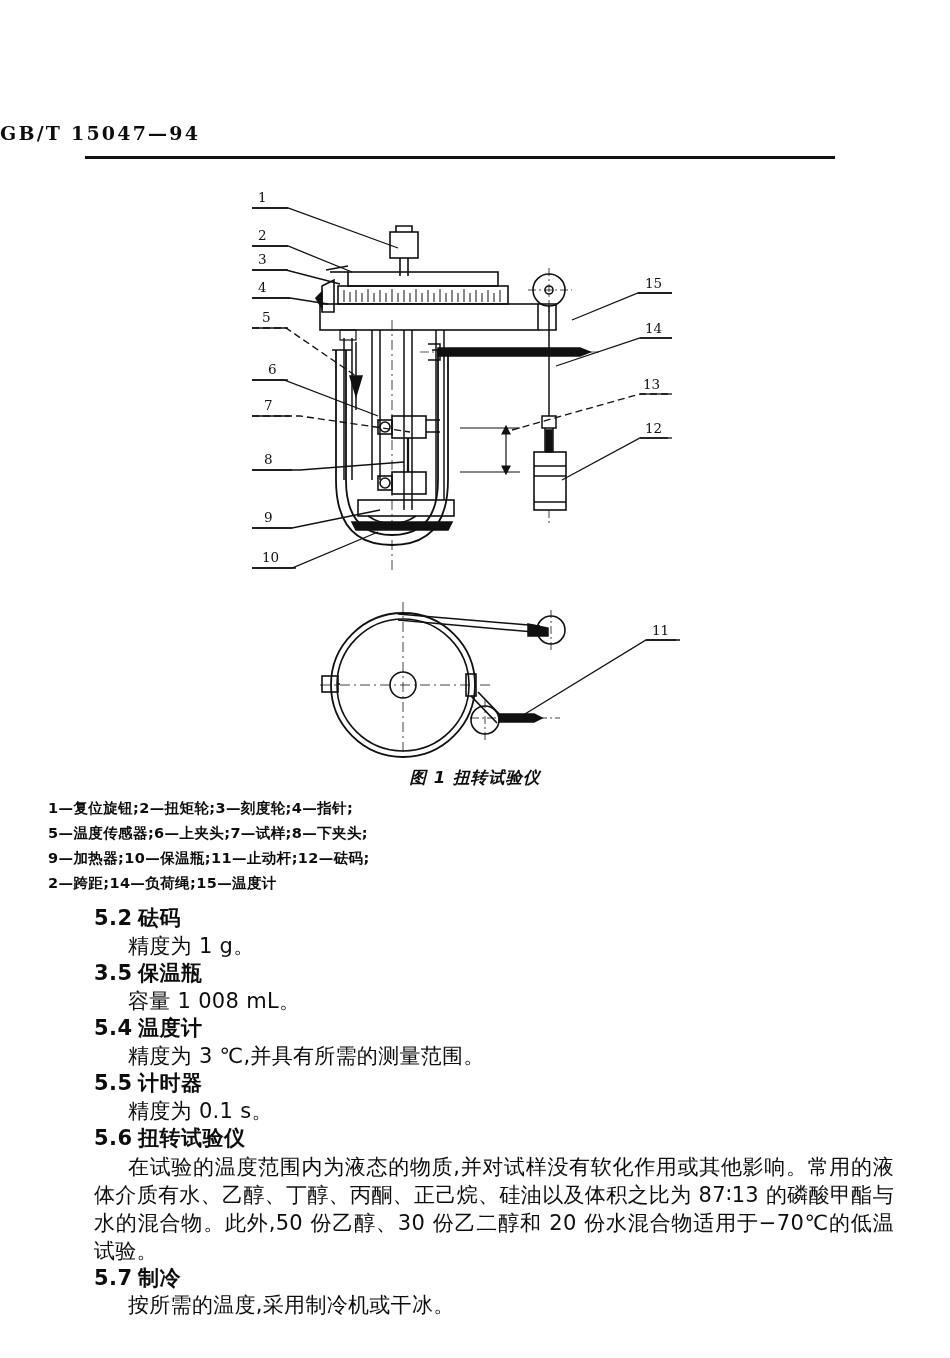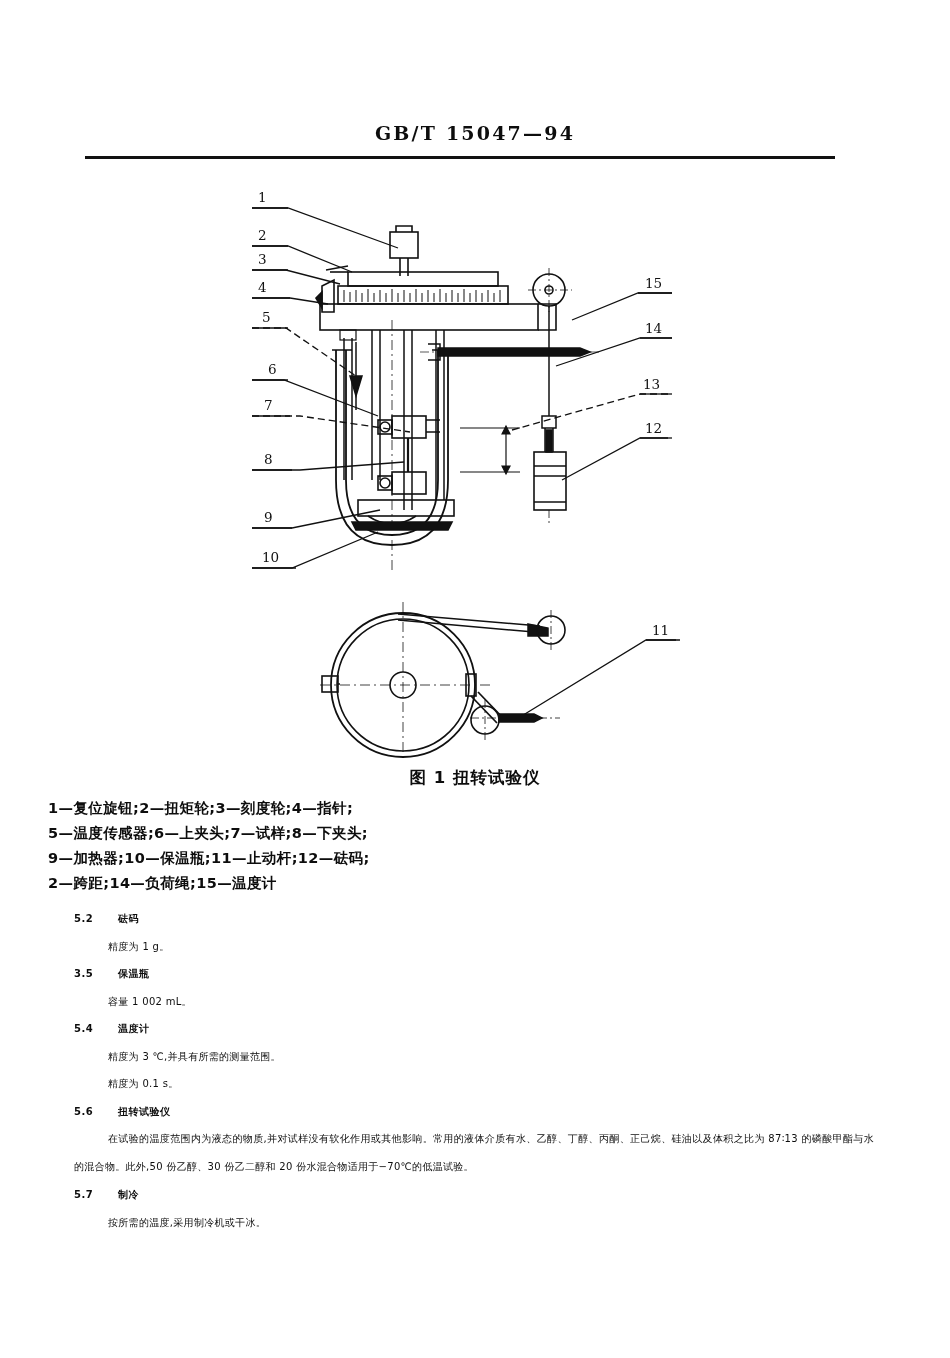--- a/index.html
+++ b/index.html
@@ -9,21 +9,21 @@
     font-family:"DejaVu Sans","Liberation Sans",sans-serif;
     color:#0d0d0d;
     position:relative;
     overflow:hidden;
   }
   .page { position:relative; width:950px; height:1358px; }
 
   
   .header-std {
     position:absolute; left:0; top:122px; width:950px;
-    text-align:center;
+    text-align:left;
     font-family:"DejaVu Serif","Liberation Serif",serif;
     font-weight:bold;
     font-size:19px;
     letter-spacing:2.2px;
   }
   .header-rule {
     position:absolute; left:85px; top:156px; width:750px; height:3px;
     background:#111;
   }
 
@@ -31,36 +31,37 @@
   .figure-area { position:absolute; left:0; top:180px; width:950px; height:580px; }
   .figure-area svg { display:block; }
 
   
   .fig-caption {
     position:absolute; left:0; top:767px; width:950px;
     text-align:center;
     font-weight:bold;
     font-size:16.5px;
     letter-spacing:1px;
+    font-style:italic;
   }
   .legend-lines {
     position:absolute; left:0; top:796px; width:950px;
     text-align:left;
     font-weight:bold;
     font-size:14.5px;
     line-height:25px;
     letter-spacing:0.4px;
     margin-left:48px;
   }
   .legend-lines div { white-space:nowrap; }
 
   
   .body-text {
-    position:absolute; left:74px; top:905px; width:800px;
-    font-size:10px;
+    position:absolute; left:94px; top:905px; width:800px;
+    font-size:21px;
     line-height:27.5px;
   }
   .sec-head {
     font-weight:bold;
     letter-spacing:0.5px;
     white-space:nowrap;
   }
   .sec-head .num { display:inline-block; min-width:44px; }
   .sec-body {
     text-indent:34px;
@@ -338,27 +339,30 @@
   <div class="body-text">
 
     <div class="sec-head">
       <span class="num">5.2</span><span>砝码</span>
     </div>
     <div class="sec-body">精度为 1 g。</div>
 
     <div class="sec-head">
       <span class="num">3.5</span><span>保温瓶</span>
     </div>
-    <div class="sec-body">容量 1 002 mL。</div>
+    <div class="sec-body">容量 1 008 mL。</div>
 
     <div class="sec-head">
       <span class="num">5.4</span><span>温度计</span>
     </div>
     <div class="sec-body">精度为 3 ℃,并具有所需的测量范围。</div>
 
+    <div class="sec-head">
+      <span class="num">5.5</span><span>计时器</span>
+    </div>
     <div class="sec-body">精度为 0.1 s。</div>
 
     <div class="sec-head">
       <span class="num">5.6</span><span>扭转试验仪</span>
     </div>
     <div class="sec-body para">在试验的温度范围内为液态的物质,并对试样没有软化作用或其他影响。常用的液体介质有水、乙醇、丁醇、丙酮、正己烷、硅油以及体积之比为 87∶13 的磷酸甲酯与水的混合物。此外,50 份乙醇、30 份乙二醇和 20 份水混合物适用于−70℃的低温试验。</div>
 
     <div class="sec-head">
       <span class="num">5.7</span><span>制冷</span>
     </div>

